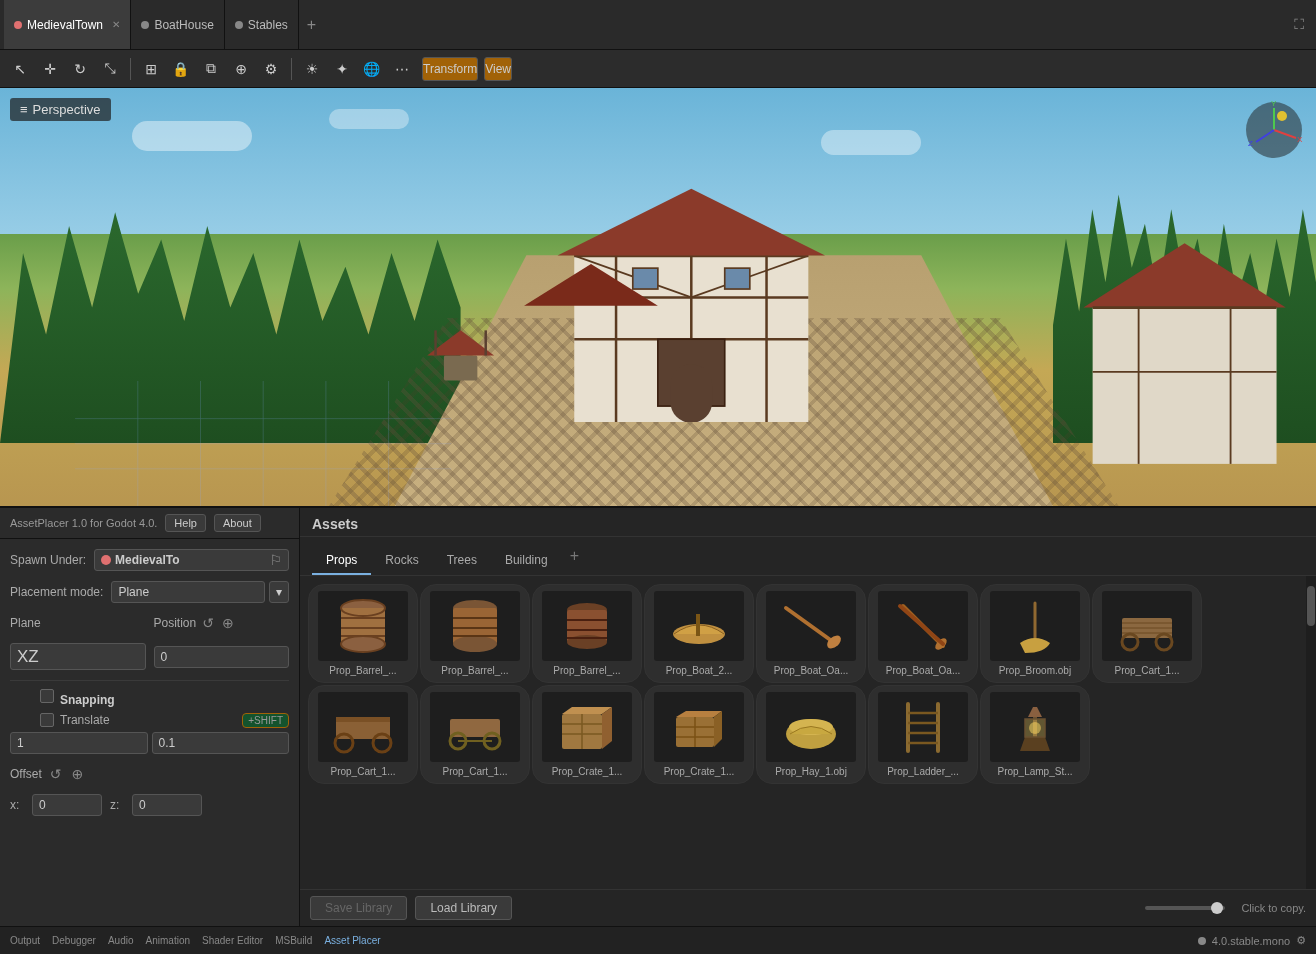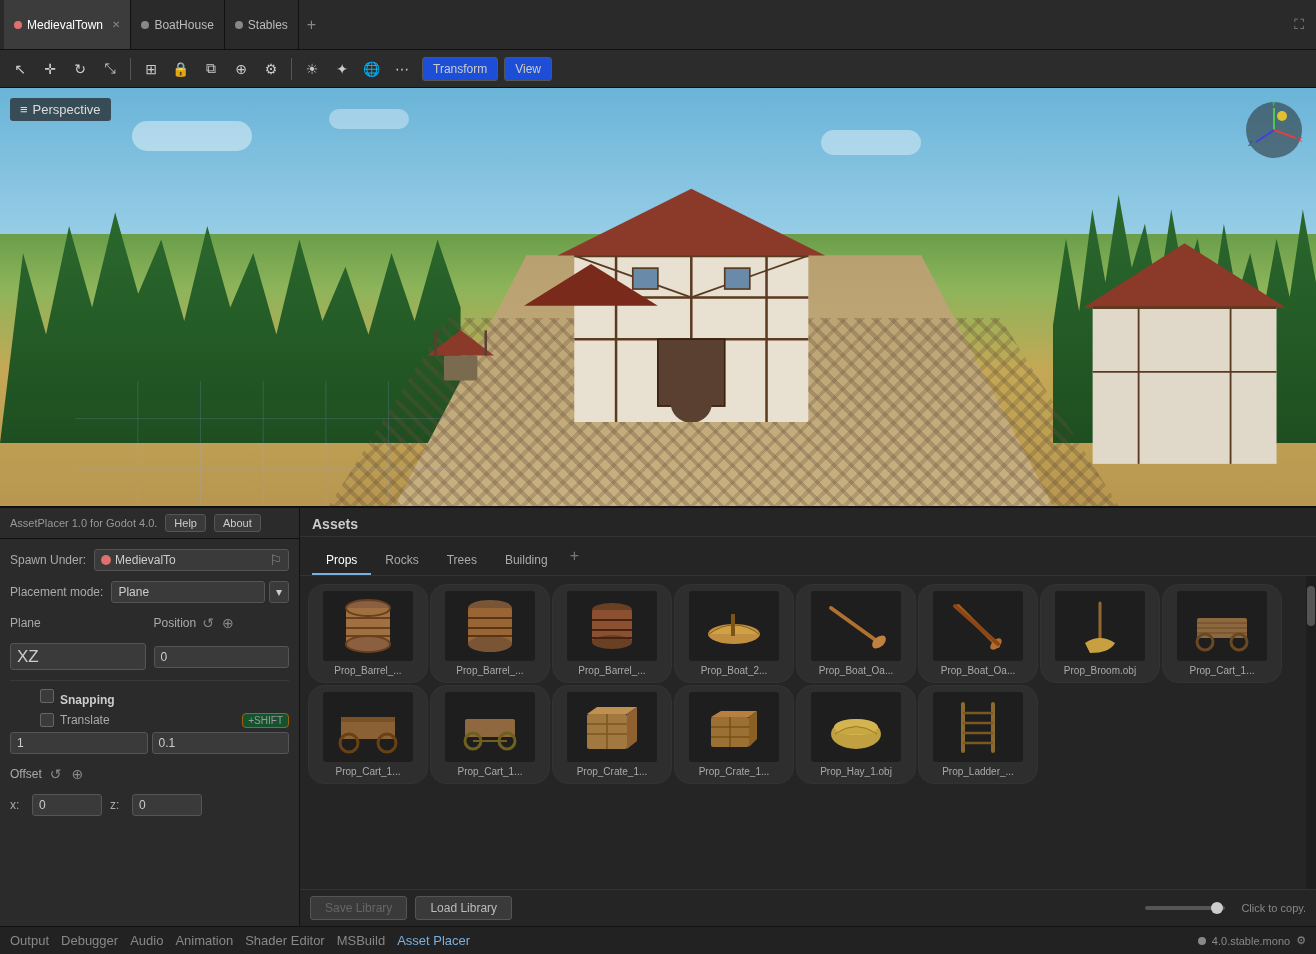--- a/index.html
+++ b/index.html
@@ -71,22 +71,22 @@
       color: #ccc;
       font-size: 14px;
       cursor: pointer;
       border-radius: 3px;
       display: flex; align-items: center; justify-content: center;
     }
     .toolbar-separator {
       width: 1px; height: 22px; background: #555; margin: 0 4px;
     }
     .toolbar-text-btn {
-      padding: 4px 10px;
-      background: #1d4ed8;
+      padding: 4px 0;
+      background: #a16207;
       border: 1px solid #555;
       color: #ccc;
       font-size: 12px;
       border-radius: 3px;
       cursor: pointer;
       margin-left: 4px;
     }
 
     
     .viewport {
@@ -239,21 +239,21 @@
       padding: 2px 6px;
       gap: 4px;
       flex: 1;
     }
     .node-dot {
       width: 10px; height: 10px; border-radius: 50%;
       background: #e07070;
       display: inline-block;
     }
     .node-name {
-      font-size: 12px; color: #ccc;
+      font-size: 12px; color: #ccc; font-weight: bold;
     }
     .node-arr-btn {
       margin-left: auto;
       background: none; border: none; color: #888; cursor: pointer; font-size: 14px;
     }
     .section-title {
       font-size: 12px;
       font-weight: bold;
       color: #ccc;
       margin-top: 4px;
@@ -385,21 +385,21 @@
     .assets-grid {
       display: flex;
       flex-wrap: wrap;
       gap: 2px;
       padding: 8px;
       overflow-y: auto;
       flex: 1;
       align-content: flex-start;
     }
     .asset-item {
-      width: 120px;
+      width: 110px;
       background: #2e2e2e;
       border: 1px solid #333;
       border-radius: 16px;
       display: flex;
       flex-direction: column;
       align-items: center;
       padding: 6px 4px;
       cursor: pointer;
       gap: 4px;
     }
@@ -483,21 +483,21 @@
     .status-bar {
       display: flex;
       align-items: center;
       background: #222;
       height: 28px;
       padding: 0 10px;
       gap: 12px;
       border-top: 1px solid #111;
     }
     .status-item {
-      font-size: 13px;
+      font-size: 10px;
       color: #888;
       cursor: pointer;
     }
     .status-item.active { color: #7ab0e0; }
     .status-right {
       margin-left: auto;
       display: flex;
       align-items: center;
       gap: 6px;
       font-size: 11px;
@@ -919,20 +919,32 @@
                 <line x1="50" y1="5" x2="50" y2="52" stroke="#8b6a30" stroke-width="4" stroke-linecap="round"></line>
                 <line x1="20" y1="14" x2="50" y2="14" stroke="#7a5820" stroke-width="2.5"></line>
                 <line x1="20" y1="24" x2="50" y2="24" stroke="#7a5820" stroke-width="2.5"></line>
                 <line x1="20" y1="34" x2="50" y2="34" stroke="#7a5820" stroke-width="2.5"></line>
                 <line x1="20" y1="44" x2="50" y2="44" stroke="#7a5820" stroke-width="2.5"></line>
               </svg>
           </div>
           <span class="asset-name">Prop_Ladder_...</span>
         </div>
 
+        <div class="asset-item">
+          <div class="asset-thumbnail">
+            <svg width="70" height="56" viewBox="0 0 70 56">
+                <rect x="33" y="8" width="4" height="30" fill="#6a5030"></rect>
+                <polygon points="25,38 45,38 50,52 20,52" fill="#5a4020"></polygon>
+                <polygon points="33,8 37,8 42,18 28,18" fill="#8a6040"></polygon>
+                <rect x="25" y="20" width="20" height="18" fill="rgba(255,220,100,0.3)" stroke="#6a5030" stroke-width="1.5"></rect>
+                <circle cx="35" cy="29" r="6" fill="rgba(255,220,100,0.5)"></circle>
+              </svg>
+          </div>
+          <span class="asset-name">Prop_Lamp_St...</span>
+        </div>
 
       </div>
 
       <div class="scrollbar-track">
         <div class="scrollbar-thumb"></div>
       </div>
     </div>
 
     <div class="assets-footer">
       <button class="footer-btn disabled">Save Library</button>

